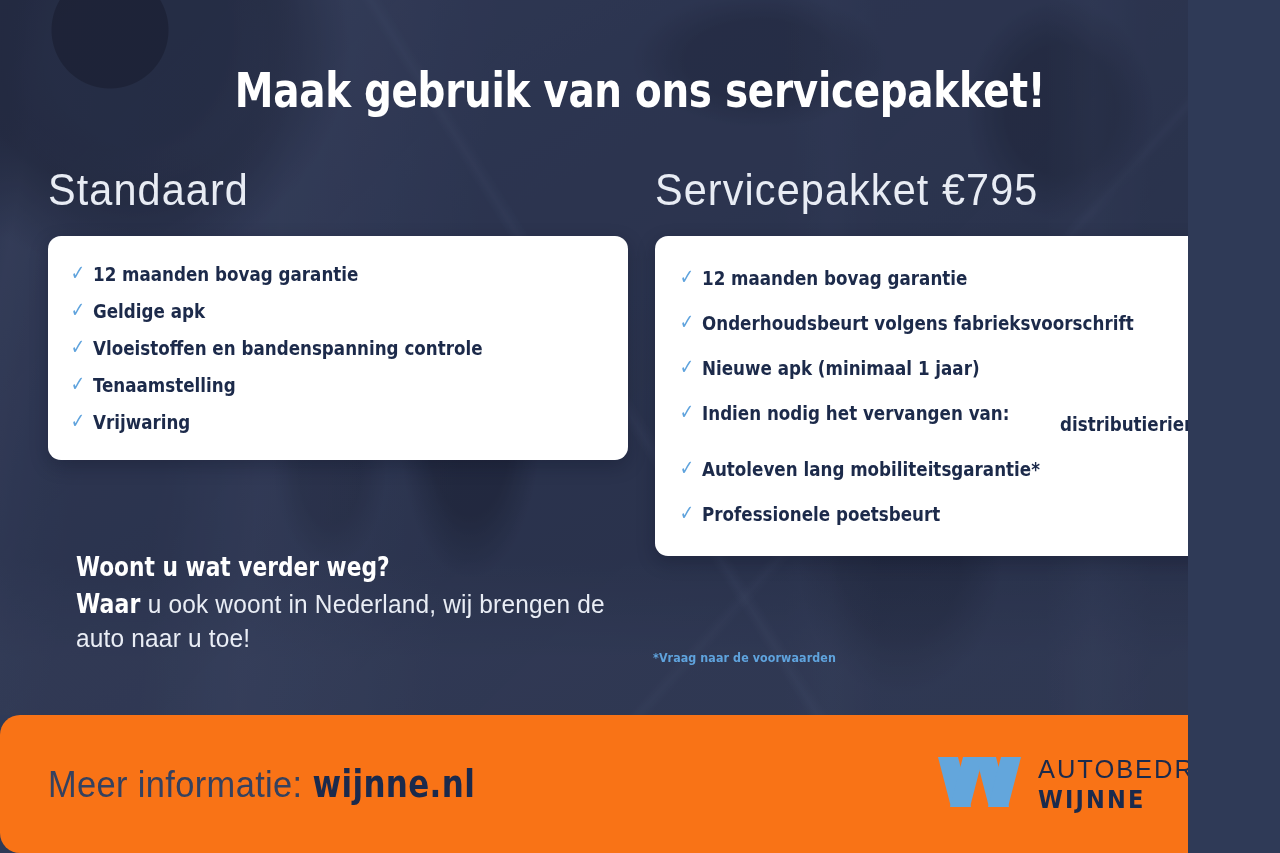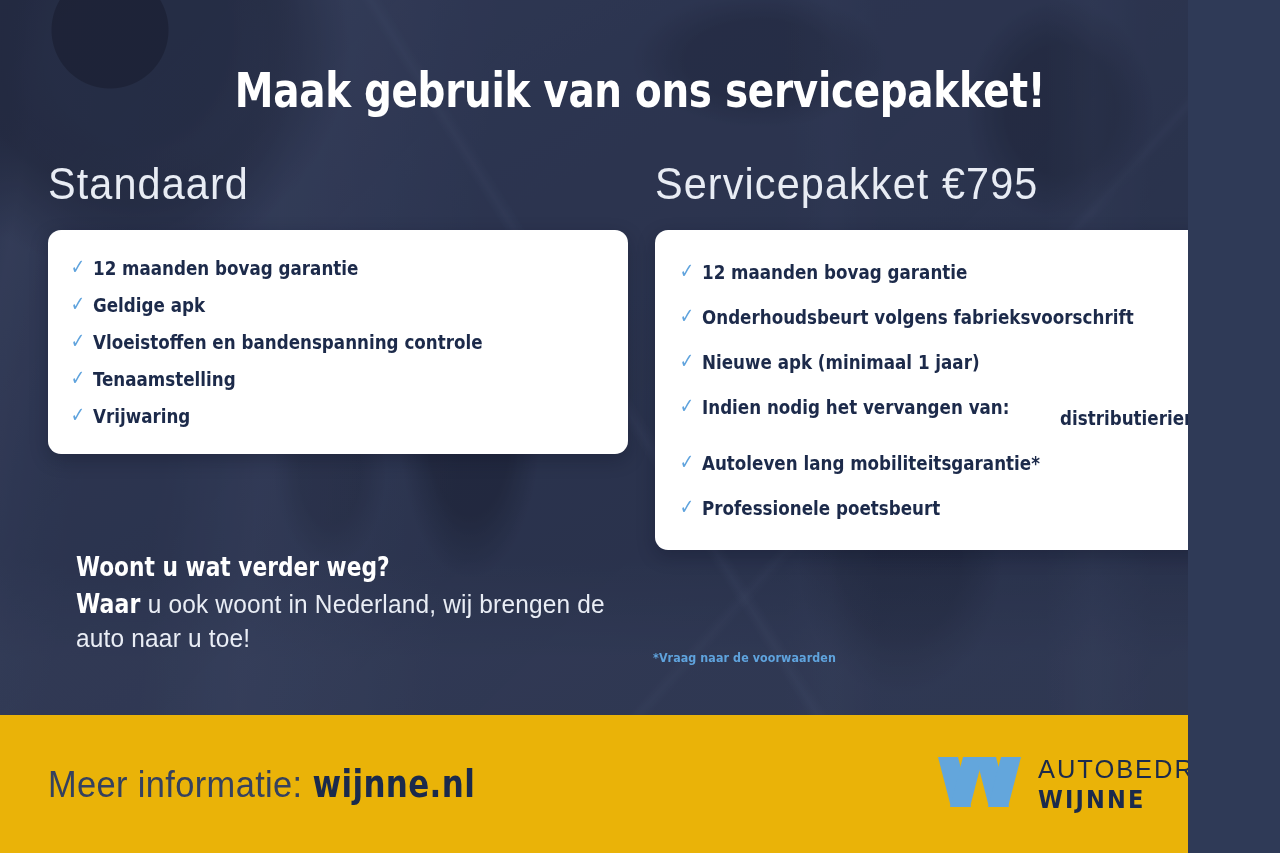--- a/index.html
+++ b/index.html
@@ -76,21 +76,21 @@
     font-size:48px;
     letter-spacing:-0.3px;
     transform:scaleX(0.90);
     transform-origin:center;
     white-space:nowrap;
   }
 
   
   .col {
     position:absolute;
-    top:160px;
+    top:166px;
   }
   .col-left  { left:48px;  width:580px; }
   .col-right { left:655px; width:578px; }
 
   .col-title {
     color:#e8ecf4;
     font-family:"Liberation Sans", sans-serif;
     font-weight:300;
     font-size:45px;
     line-height:1.05;
@@ -194,21 +194,22 @@
     transform:scaleX(0.95);
     transform-origin:left center;
     white-space:nowrap;
   }
 
   
   .footer {
     position:absolute;
     left:0; bottom:0;
     width:1280px; height:138px;
-    background:#eab308;
+    background:#f97316;
+    border-radius:20px;
   }
   .footer-text {
     position:absolute;
     left:48px; top:50%;
     transform:translateY(-50%) scaleX(0.93);
     transform-origin:left center;
     font-family:"Liberation Sans", sans-serif;
     font-weight:300;
     font-size:37px;
     color:#35415e;

